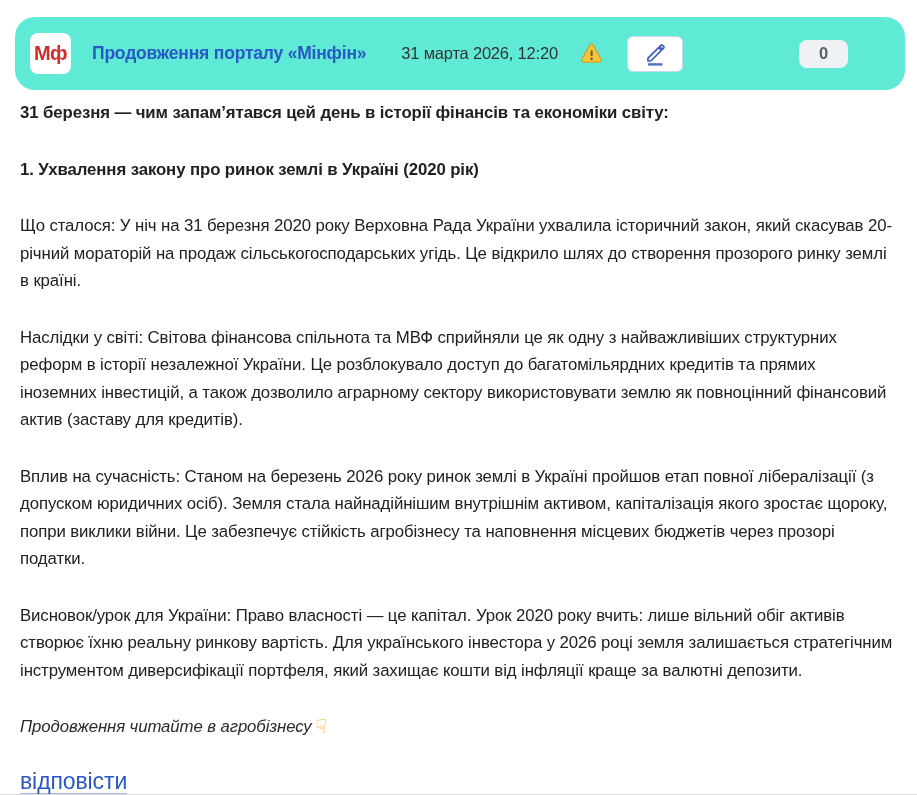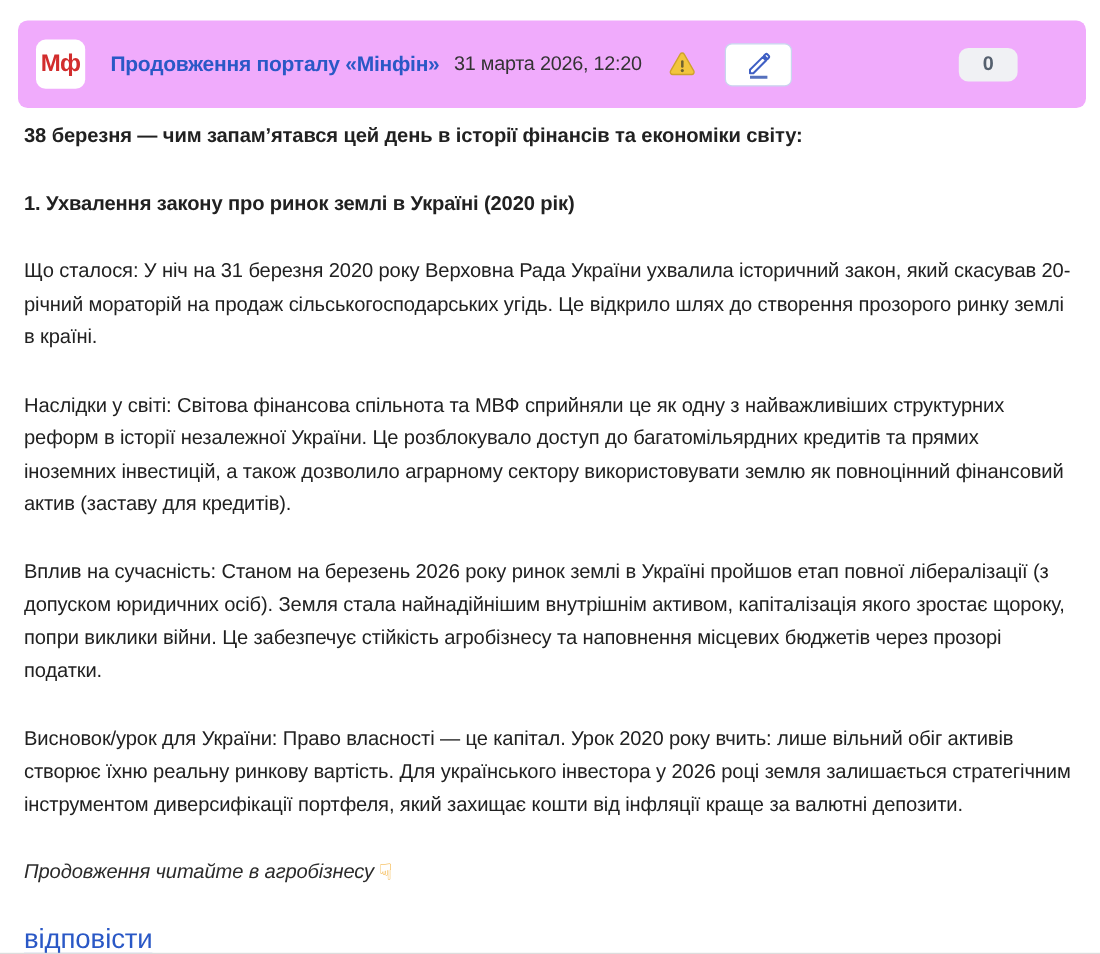--- a/index.html
+++ b/index.html
@@ -10,22 +10,22 @@
     color: #212121;
     overflow: hidden;
   }
   .page { position: relative; width: 917px; height: 795px; }
 
   
   .header-card {
     position: absolute;
     left: 15px; top: 17px;
     width: 890px; height: 73px;
-    background: #f0abfc;
-    border-radius: 8px;
+    background: #5eead4;
+    border-radius: 20px;
     display: flex;
     align-items: center;
     padding: 0 0 0 15px;
   }
   .logo-box {
     width: 41px; height: 41px;
     background: #ffffff;
     border-radius: 8px;
     display: flex; align-items: center; justify-content: center;
     flex: 0 0 auto;
@@ -40,21 +40,21 @@
     margin-left: 21px;
     color: #2a58c6;
     font-weight: 700;
     font-size: 17.5px;
     letter-spacing: -0.2px;
     text-decoration: none;
     cursor: pointer;
     white-space: nowrap;
   }
   .post-date {
-    margin-left: 12px;
+    margin-left: 35px;
     font-size: 16.5px;
     color: #333333;
     letter-spacing: -0.2px;
     white-space: nowrap;
   }
   .warning-wrap {
     margin-left: 22px;
     display: flex; align-items: center;
     flex: 0 0 auto;
   }
@@ -147,21 +147,21 @@
         </svg>
       </span>
     </div>
 
     <div class="comment-counter">
       <span>0</span>
     </div>
   </div>
 
   <div class="post-body">
-    <p class="p-heading">38 березня — чим запам’ятався цей день в історії фінансів та економіки світу:</p>
+    <p class="p-heading">31 березня — чим запам’ятався цей день в історії фінансів та економіки світу:</p>
     <p class="p-subheading">1. Ухвалення закону про ринок землі в Україні (2020 рік)</p>
     <p>Що сталося: У ніч на 31 березня 2020 року Верховна Рада України ухвалила історичний закон, який скасував 20-річний мораторій на продаж сільськогосподарських угідь. Це відкрило шлях до створення прозорого ринку землі в країні.</p>
     <p>Наслідки у світі: Світова фінансова спільнота та МВФ сприйняли це як одну з найважливіших структурних реформ в історії незалежної України. Це розблокувало доступ до багатомільярдних кредитів та прямих іноземних інвестицій, а також дозволило аграрному сектору використовувати землю як повноцінний фінансовий актив (заставу для кредитів).</p>
     <p>Вплив на сучасність: Станом на березень 2026 року ринок землі в Україні пройшов етап повної лібералізації (з допуском юридичних осіб). Земля стала найнадійнішим внутрішнім активом, капіталізація якого зростає щороку, попри виклики війни. Це забезпечує стійкість агробізнесу та наповнення місцевих бюджетів через прозорі податки.</p>
     <p>Висновок/урок для України: Право власності — це капітал. Урок 2020 року вчить: лише вільний обіг активів створює їхню реальну ринкову вартість. Для українського інвестора у 2026 році земля залишається стратегічним інструментом диверсифікації портфеля, який захищає кошти від інфляції краще за валютні депозити.</p>
     <p class="p-footer-note"><span>Продовження читайте в агробізнесу</span><span class="emoji-point-down">☟</span></p>
     <a class="reply-link">відповісти</a>
   </div>
 
   <div class="bottom-divider"></div>

